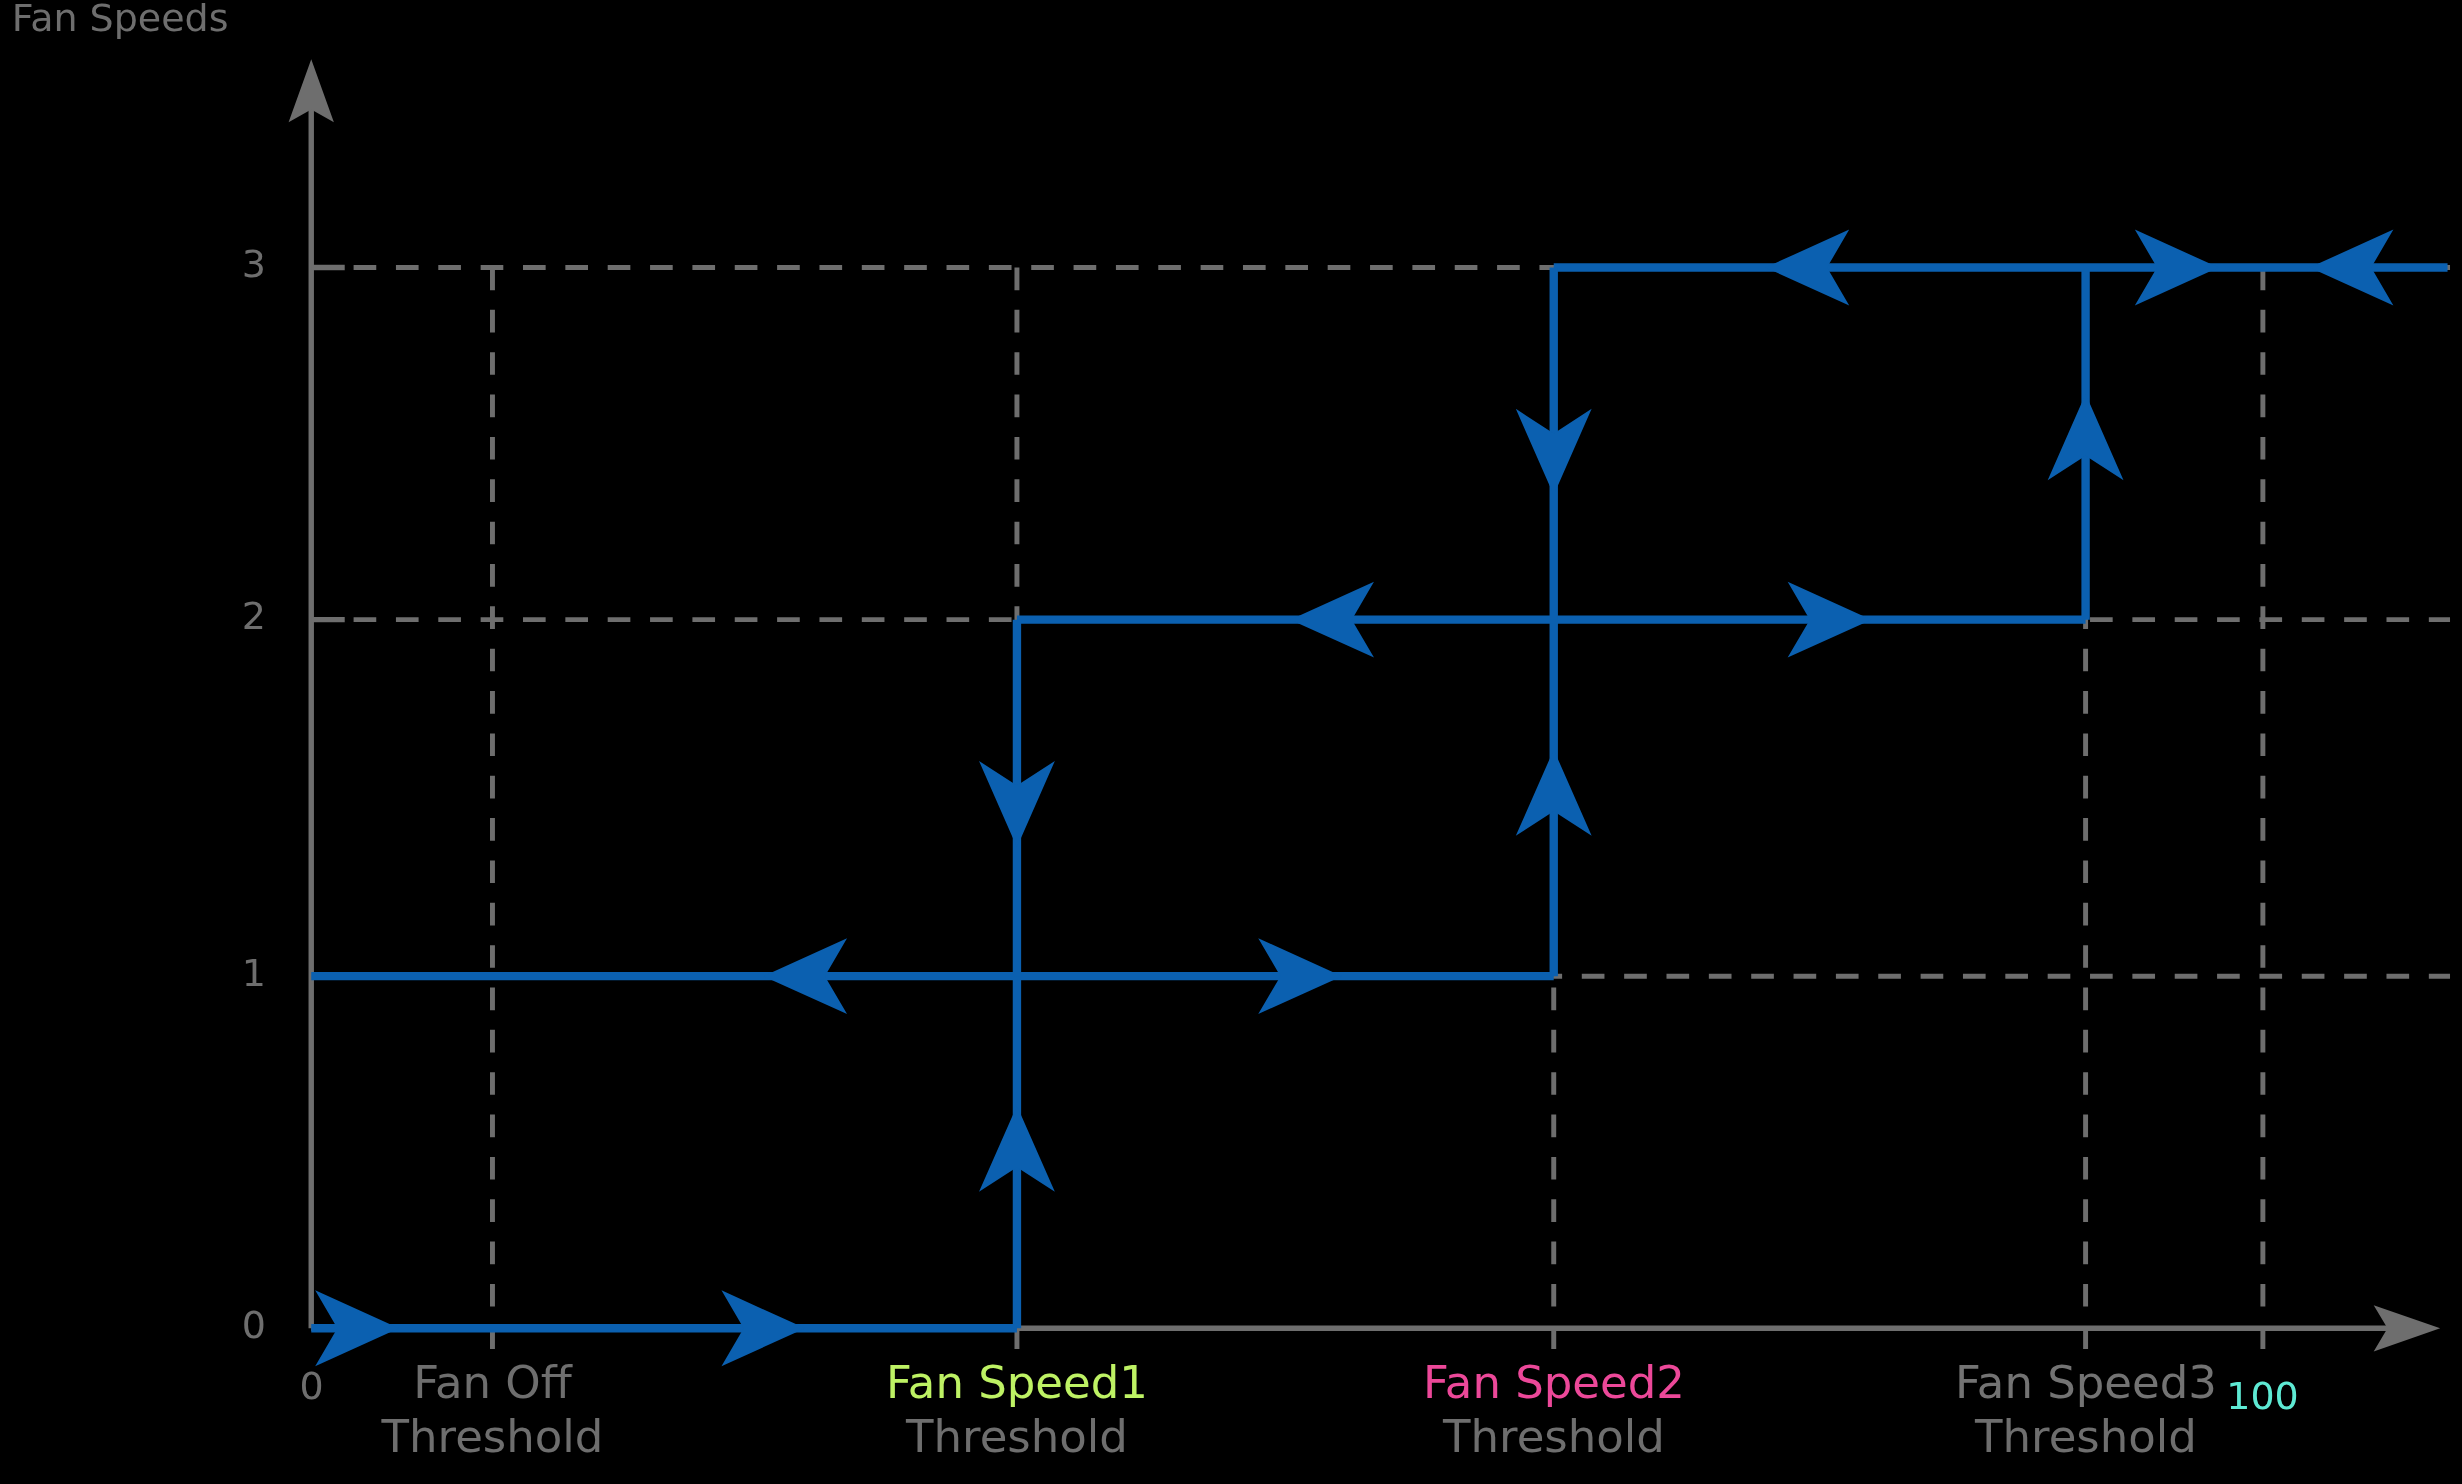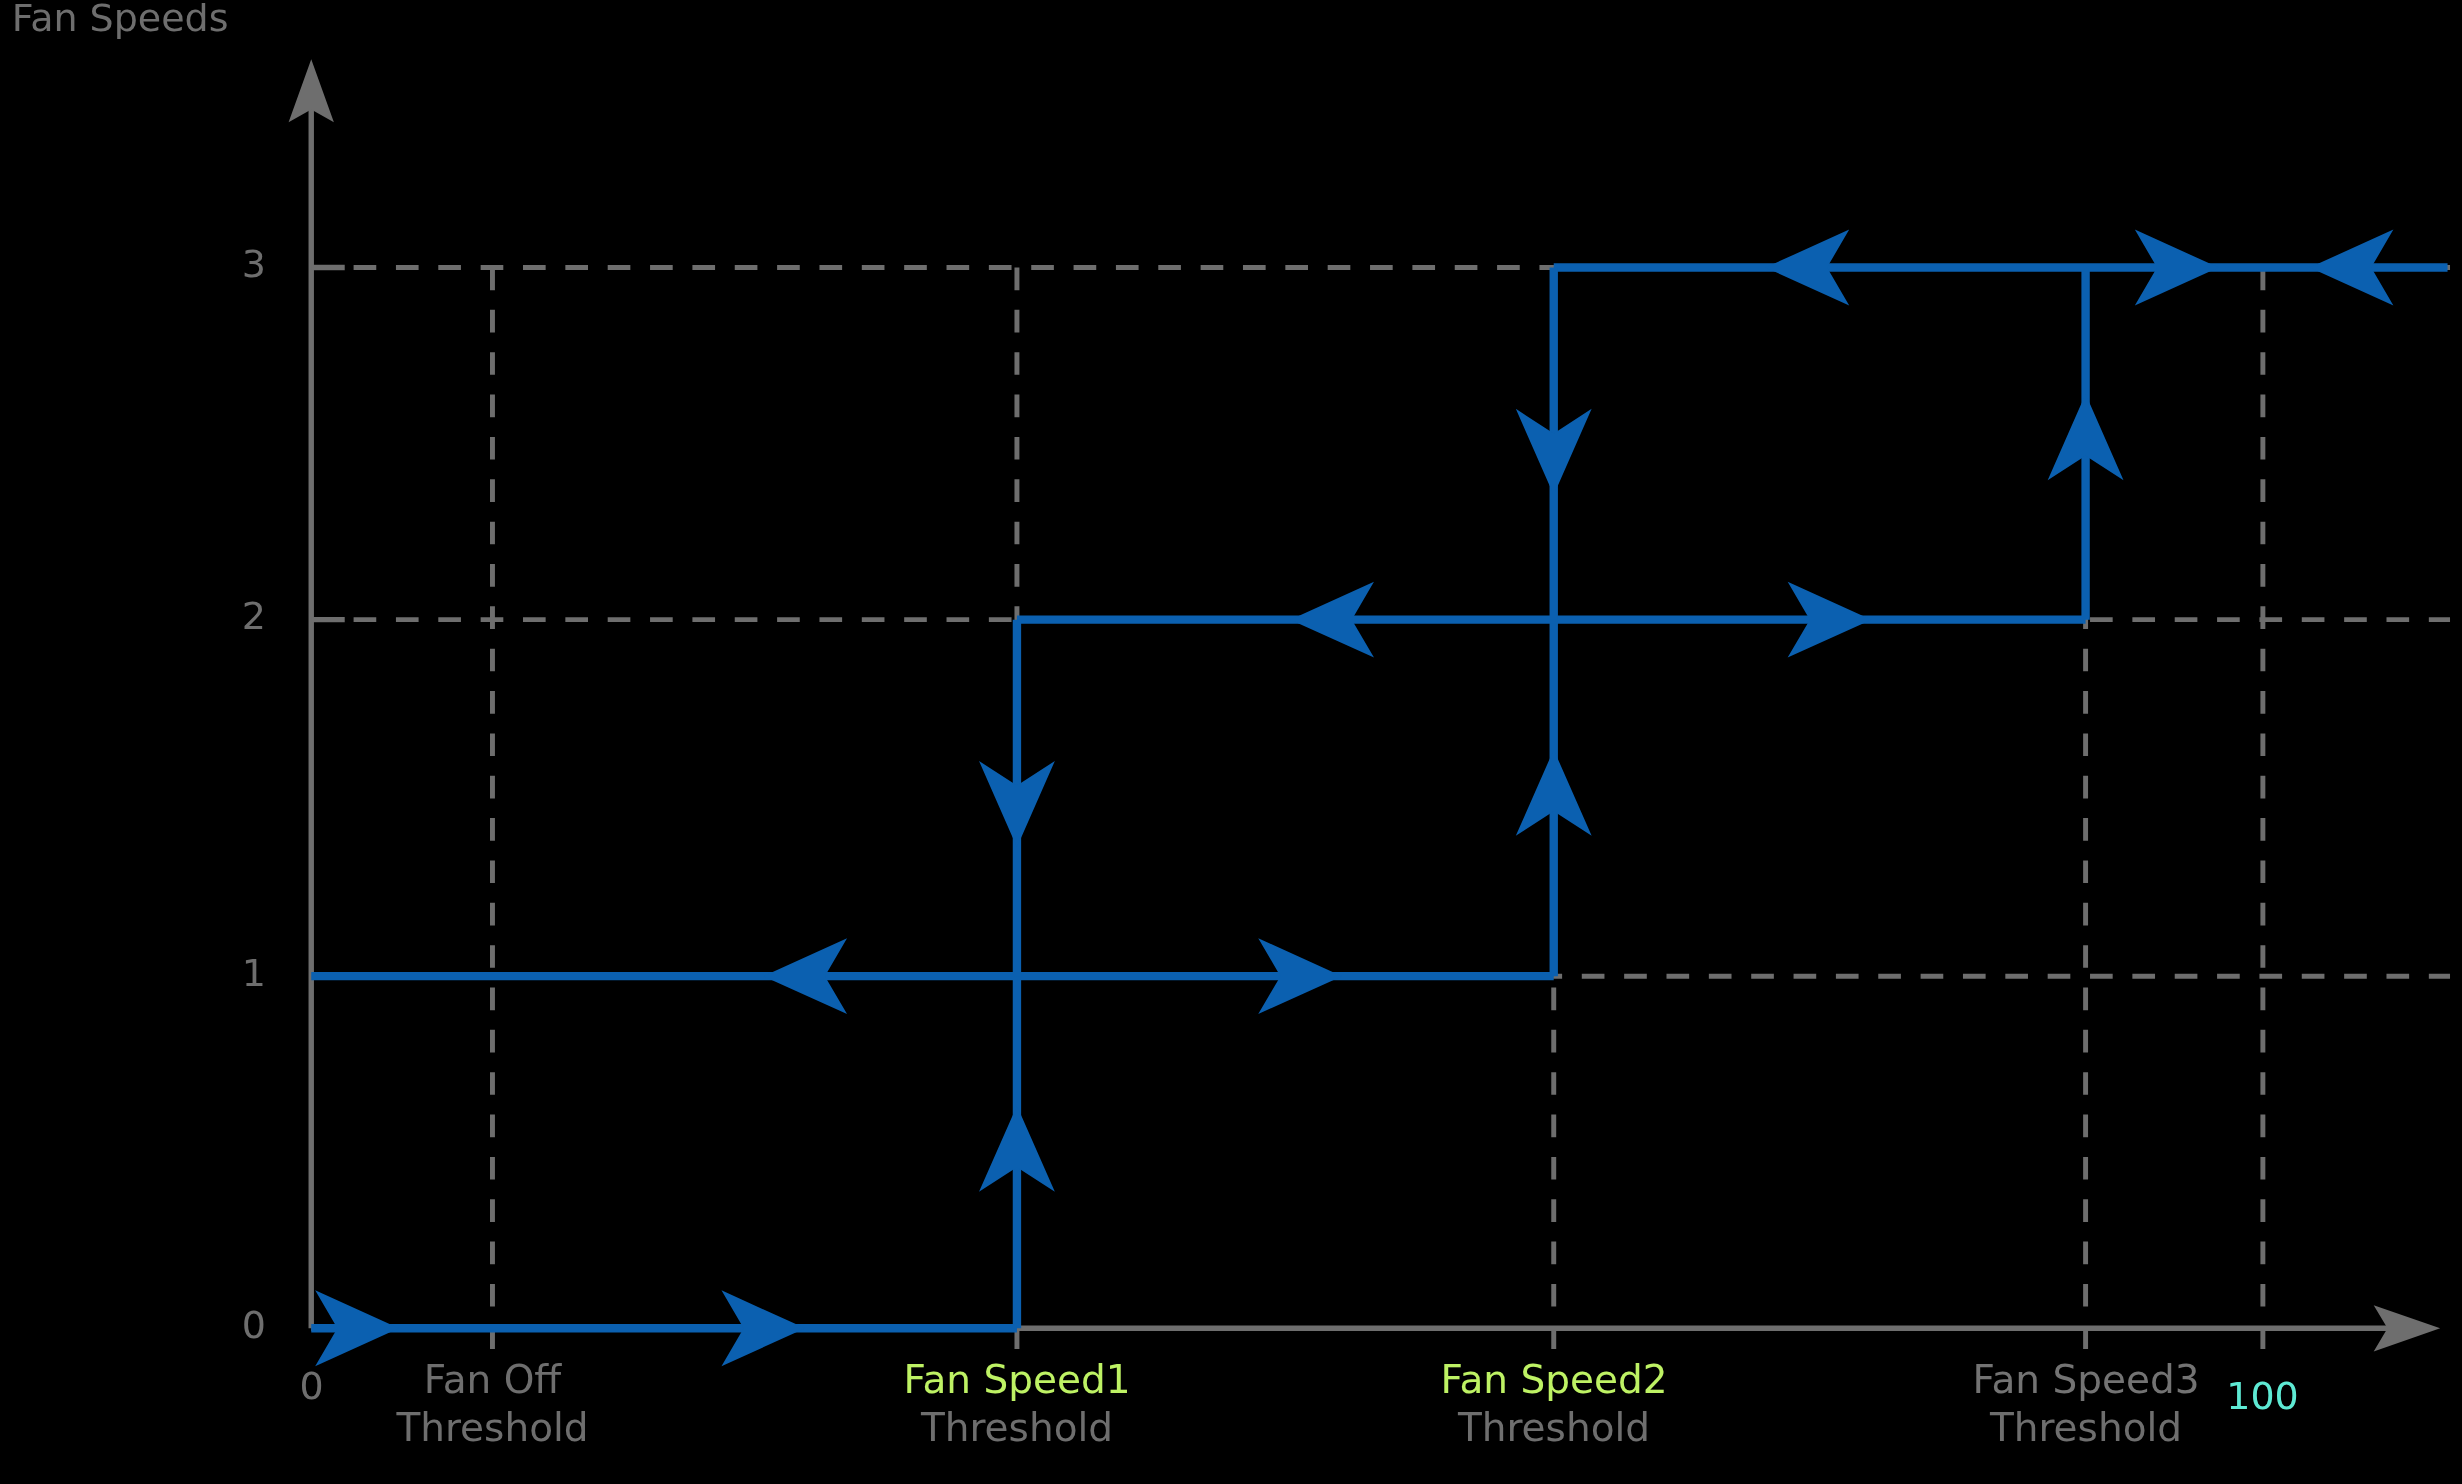--- a/index.html
+++ b/index.html
@@ -69,21 +69,21 @@
   }
   .lbl-tick {
     fill: #6e6e6e;
     font-family: "DejaVu Sans", sans-serif;
     font-size: 38px;
     font-weight: 400;
   }
   .lbl-thresh {
     fill: #6e6e6e;
     font-family: "DejaVu Sans", sans-serif;
-    font-size: 39px;
+    font-size: 45px;
     font-weight: 400;
     text-align: center;
   }
 </style>
 </head>
 <body>
 
 <div id="stage">
 
   <svg class="diagram" viewBox="0 0 6039 3015">
@@ -167,21 +167,21 @@
     <div class="lbl-thresh" style="color:#6e6e6e;">Fan Off</div>
     <div class="lbl-thresh" style="color:#6e6e6e; margin-top:8.9px;">Threshold</div>
   </div>
 
   <div style="position:absolute; left:837px; top:1360px; width:360px; text-align:center; line-height:1.0;">
     <div class="lbl-thresh" style="color:#bef264;">Fan Speed1</div>
     <div class="lbl-thresh" style="color:#6e6e6e; margin-top:8.9px;">Threshold</div>
   </div>
 
   <div style="position:absolute; left:1374px; top:1360px; width:360px; text-align:center; line-height:1.0;">
-    <div class="lbl-thresh" style="color:#bef264;">Fan Speed2</div>
+    <div class="lbl-thresh" style="color:#ec4899;">Fan Speed2</div>
     <div class="lbl-thresh" style="color:#6e6e6e; margin-top:8.9px;">Threshold</div>
   </div>
 
   <div style="position:absolute; left:1906px; top:1360px; width:360px; text-align:center; line-height:1.0;">
     <div class="lbl-thresh" style="color:#737373;">Fan Speed3</div>
     <div class="lbl-thresh" style="color:#6e6e6e; margin-top:8.9px;">Threshold</div>
   </div>
 
   <div style="position:absolute; left:2206px; top:1374px; width:113px; text-align:center;">
     <span class="lbl-tick" style="color:#5eead4;">100</span>

